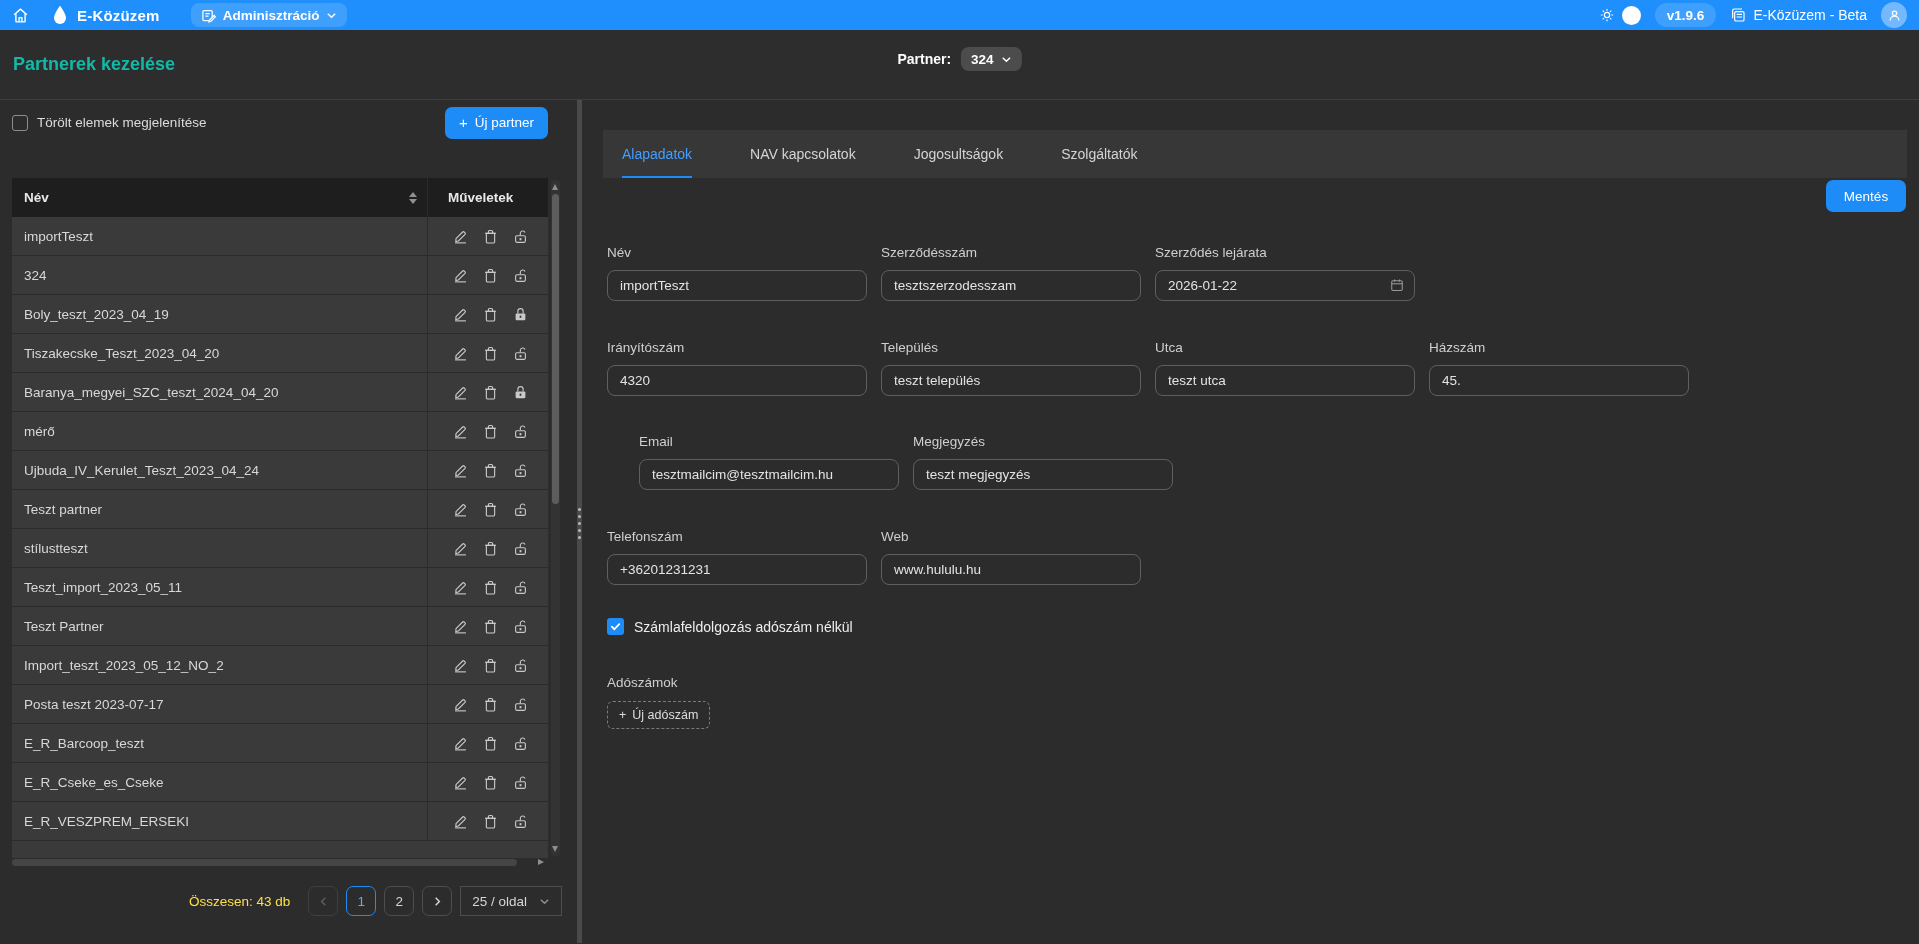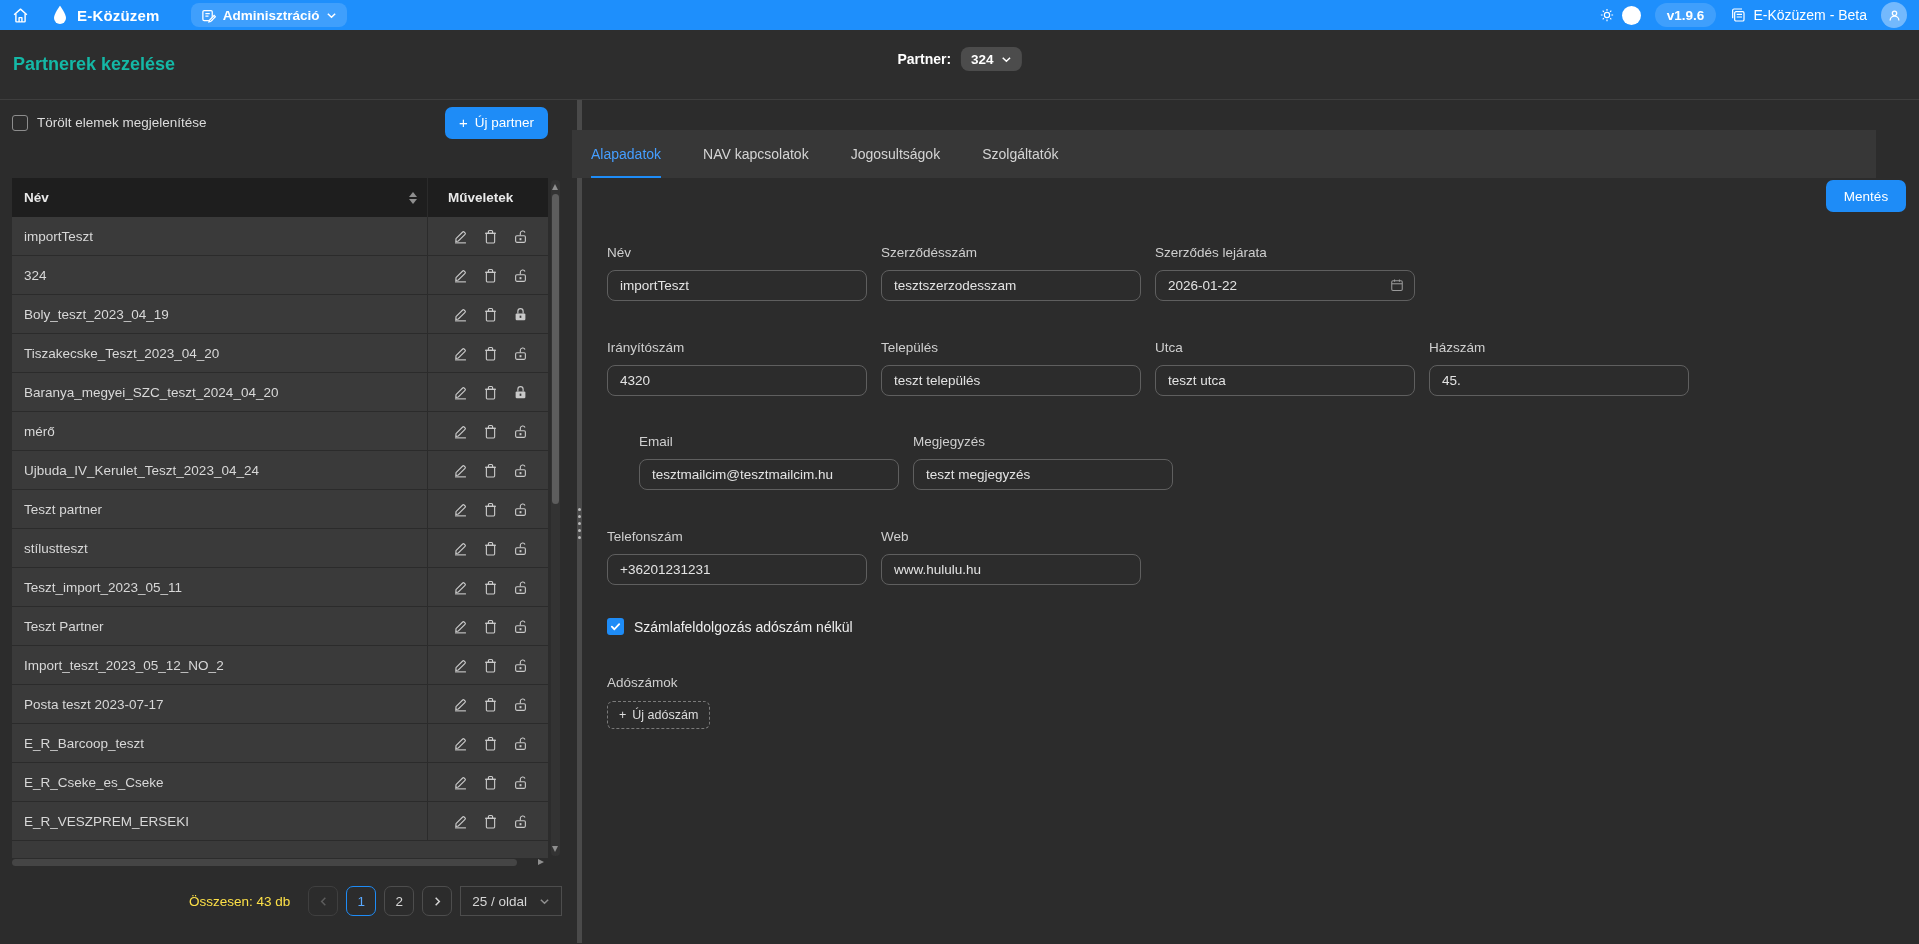--- a/index.html
+++ b/index.html
@@ -88,22 +88,22 @@
   .pg-select { height:30px; border:1px solid #4d4d4d; border-radius:0; padding:0 11px;
     display:flex; align-items:center; gap:12px; color:#d6d6d6; font-size:13.5px; cursor:pointer; }
 
   
   .divider { position:absolute; left:577px; top:0; width:5px; height:843px; background:#4a4a4a; }
   .grip { position:absolute; left:0; top:408px; width:5px; display:flex; flex-direction:column;
     gap:4px; align-items:center; }
   .grip i { width:3px; height:3px; border-radius:50%; background:#b9b9b9; }
 
   
-  .tabstrip { position:absolute; left:572px; top:30px; width:1304px; height:48px; background:#373737;
-    display:flex; gap:42px; padding:0 19px; align-items:flex-start; }
+  .tabstrip { position:absolute; left:603px; top:30px; width:1304px; height:48px; background:#373737;
+    display:flex; gap:58px; padding:0 19px; align-items:flex-start; }
   .tab { position:relative; height:100%; display:flex; align-items:center; font-size:14px;
     color:#d4d4d4; cursor:pointer; }
   .tab.active { color:#459eff; }
   .tab.active::after { content:""; position:absolute; left:0; right:0; bottom:0; height:2.5px; background:#1e8cf7; }
   .save-btn { position:absolute; left:1826px; top:80px; width:80px; height:32px; background:#1e8cf7;
     border:none; border-radius:7px; color:#fff; font-size:13.5px; font-family:inherit; cursor:pointer; }
 
   
   .field { position:absolute; width:260px; }
   .field label { display:block; font-size:13.5px; color:#cfcfcf; height:18px; }

